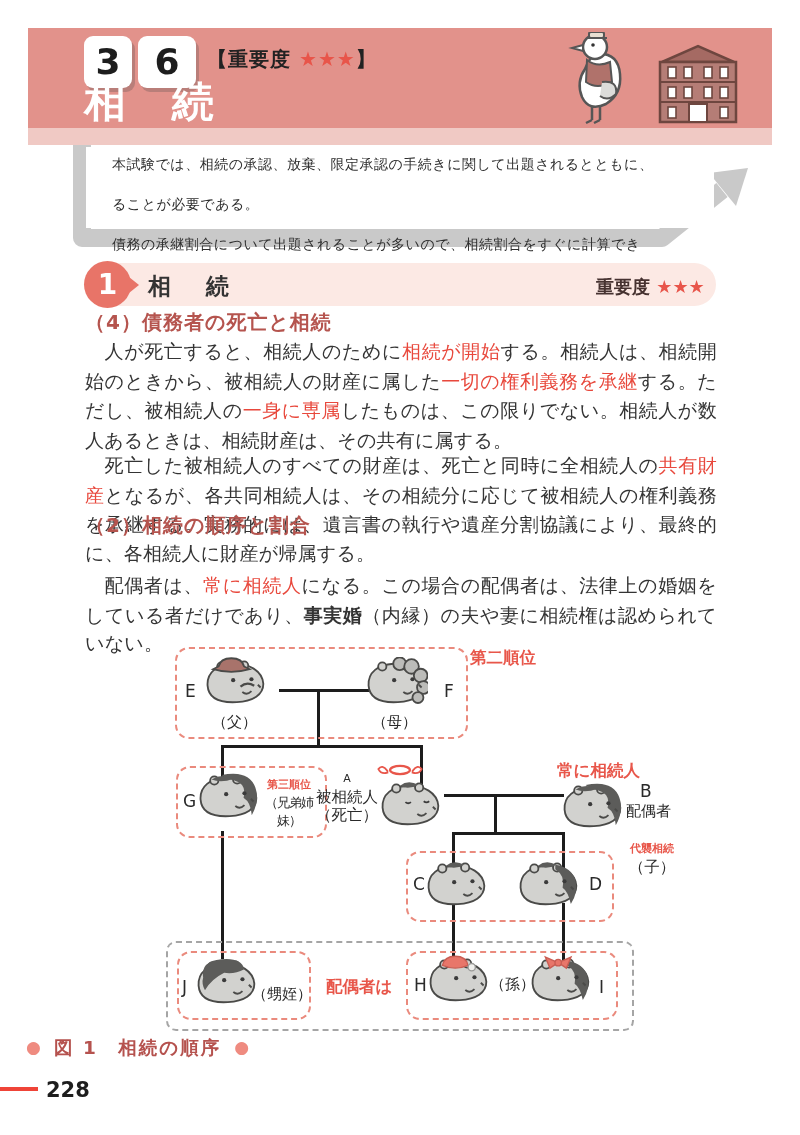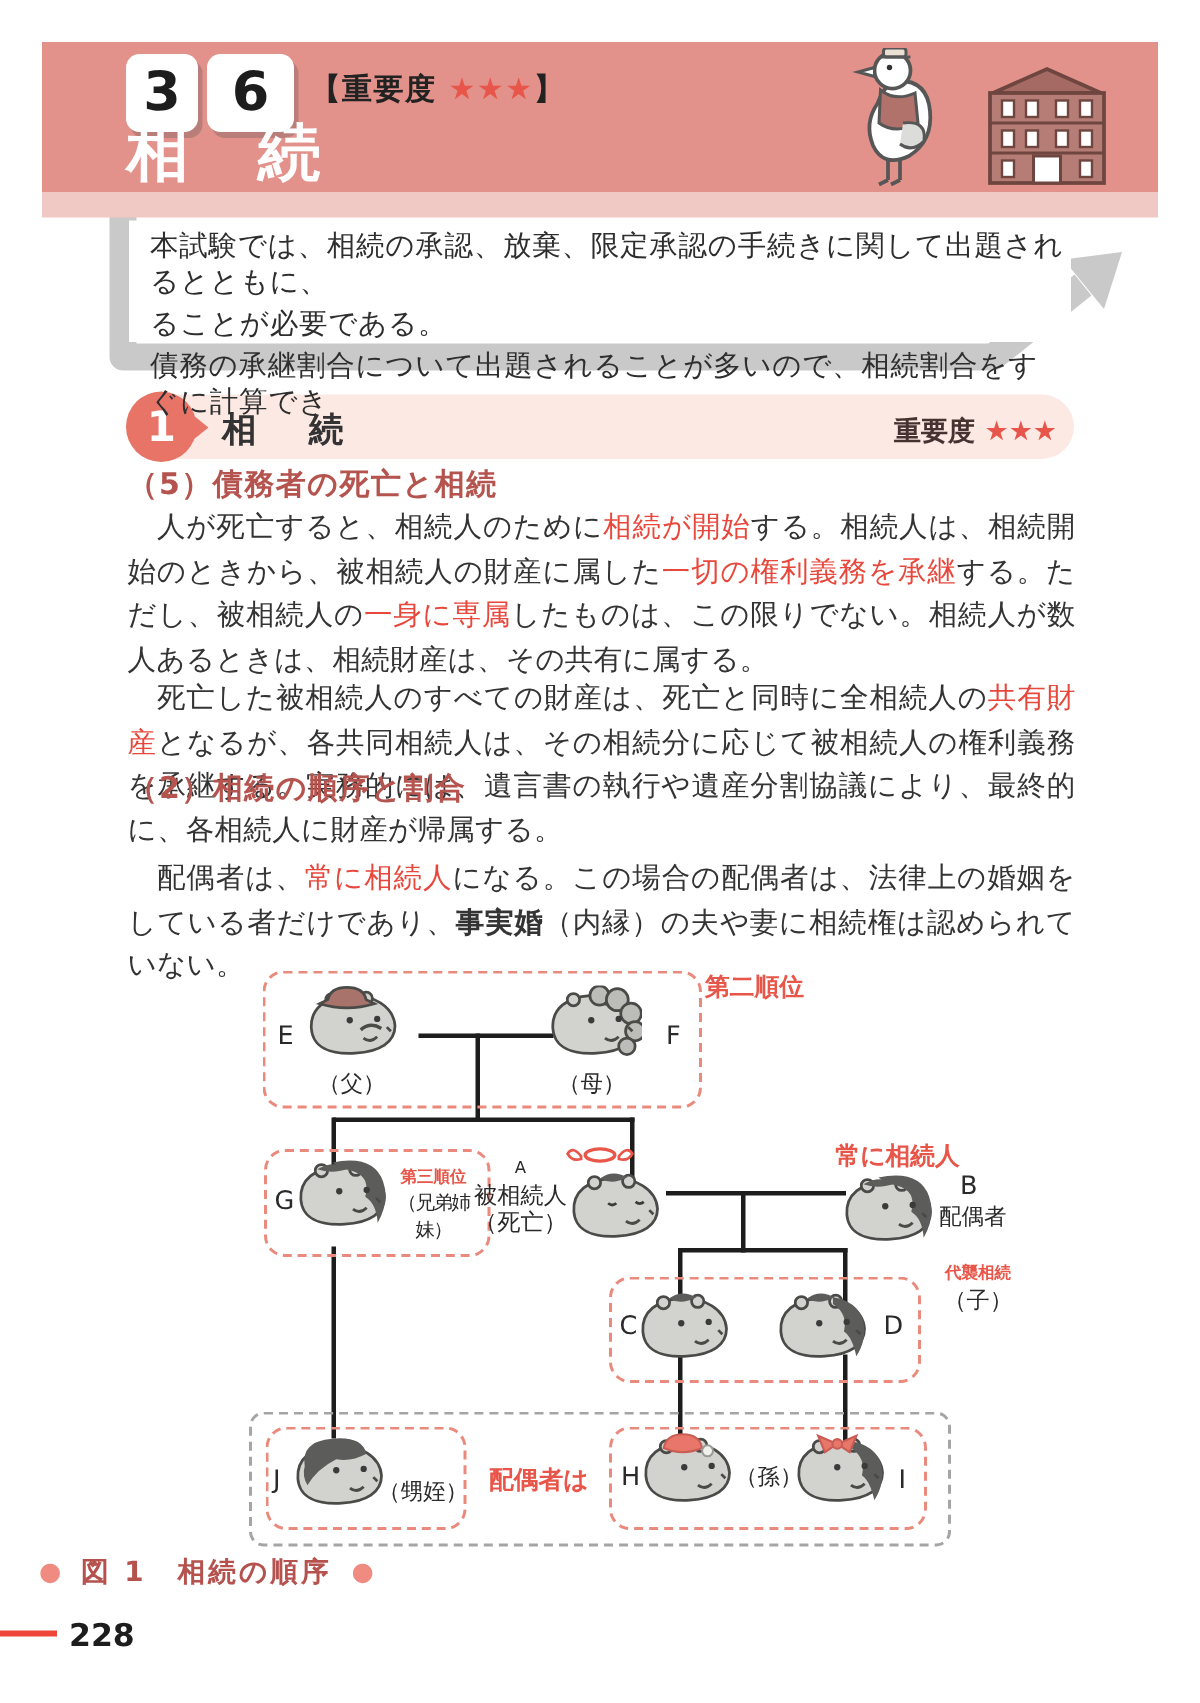--- a/index.html
+++ b/index.html
@@ -13,21 +13,21 @@
          box-shadow:3px 4px 0 rgba(110,90,88,.35);color:#1d1d1d;font-weight:bold;
          font-size:36px;text-align:center;line-height:52px;}
   .badge.b3{left:84px;width:48px;}
   .badge.b13{left:138px;width:58px;}
   .imp-label{position:absolute;left:207px;top:46px;font-size:20px;font-weight:bold;color:#222;letter-spacing:1px;}
   .imp-label .hstars{color:#e8554a;}
   .banner-title{position:absolute;left:84px;top:74px;color:#fff;font-size:42px;font-weight:bold;letter-spacing:2px;}
   .mascot{position:absolute;}
   
   .intro-box{position:absolute;left:86px;top:147px;width:628px;height:81px;background:#fff;z-index:3;}
-  .intro-line{margin:4px;padding:0 0 0 10px;font-size:19px;line-height:24px;color:#2e2e2e;letter-spacing:.5px;}
+  .intro-line{margin:16px;padding:0 0 0 10px;font-size:14px;line-height:24px;color:#2e2e2e;letter-spacing:.5px;}
   .intro-box .intro-line:first-child{margin-top:5px;}
   
   .section-bar{position:absolute;left:86px;top:263px;width:630px;height:43px;background:#fce9e4;border-radius:22px;}
   .section-num{position:absolute;left:84px;top:261px;width:47px;height:47px;background:#e87468;border-radius:50%;
                color:#fff;font-size:28px;font-weight:bold;text-align:center;line-height:47px;z-index:2;}
   .section-num::after{content:"";position:absolute;right:-8px;top:16px;border-left:10px solid #e87468;
                border-top:8px solid transparent;border-bottom:8px solid transparent;}
   .section-title{position:absolute;left:148px;top:271px;font-size:23px;font-weight:bold;color:#333;letter-spacing:6px;z-index:2;}
   .section-imp{position:absolute;left:596px;top:275px;font-size:18px;font-weight:bold;color:#463230;z-index:2;text-align:center;}
   .section-imp .hstars{color:#e8554a;}
@@ -116,21 +116,21 @@
   </div>
 
   <div class="section-bar"></div>
   <div class="section-num">1</div>
   <div class="section-title">相　続</div>
   <div class="section-imp">
     <span>重要度</span>
     <span class="hstars">★★★</span>
   </div>
 
-  <div class="sub-heading" style="top:309px">（5）債務者の死亡と相続</div>
+  <div class="sub-heading" style="top:309px">（4）債務者の死亡と相続</div>
   <p class="para" style="top:337px"><span>　人が死亡すると、相続人のために</span><span class="seg-red">相続が開始</span><span>する。相続人は、相続開始のときから、被相続人の財産に属した</span><span class="seg-red">一切の権利義務を承継</span><span>する。ただし、被相続人の</span><span class="seg-red">一身に専属</span><span>したものは、この限りでない。相続人が数人あるときは、相続財産は、その共有に属する。</span></p>
   <p class="para" style="top:451px"><span>　死亡した被相続人のすべての財産は、死亡と同時に全相続人の</span><span class="seg-red">共有財産</span><span>となるが、各共同相続人は、その相続分に応じて被相続人の権利義務を承継する。実務的には、遺言書の執行や遺産分割協議により、最終的に、各相続人に財産が帰属する。</span></p>
   <div class="sub-heading" style="top:512px">（2）相続の順序と割合</div>
   <p class="para" style="top:571px"><span>　配偶者は、</span><span class="seg-red">常に相続人</span><span>になる。この場合の配偶者は、法律上の婚姻をしている者だけであり、</span><span class="seg-bold">事実婚</span><span>（内縁）の夫や妻に相続権は認められていない。</span></p>
 
   <div class="diagram">
 
     <div class="dline" style="left:253px;top:44px;width:90px;height:3px"></div>
     <div class="dline" style="left:291px;top:44px;width:3px;height:59px"></div>
     <div class="dline" style="left:196px;top:100px;width:201px;height:3px"></div>

